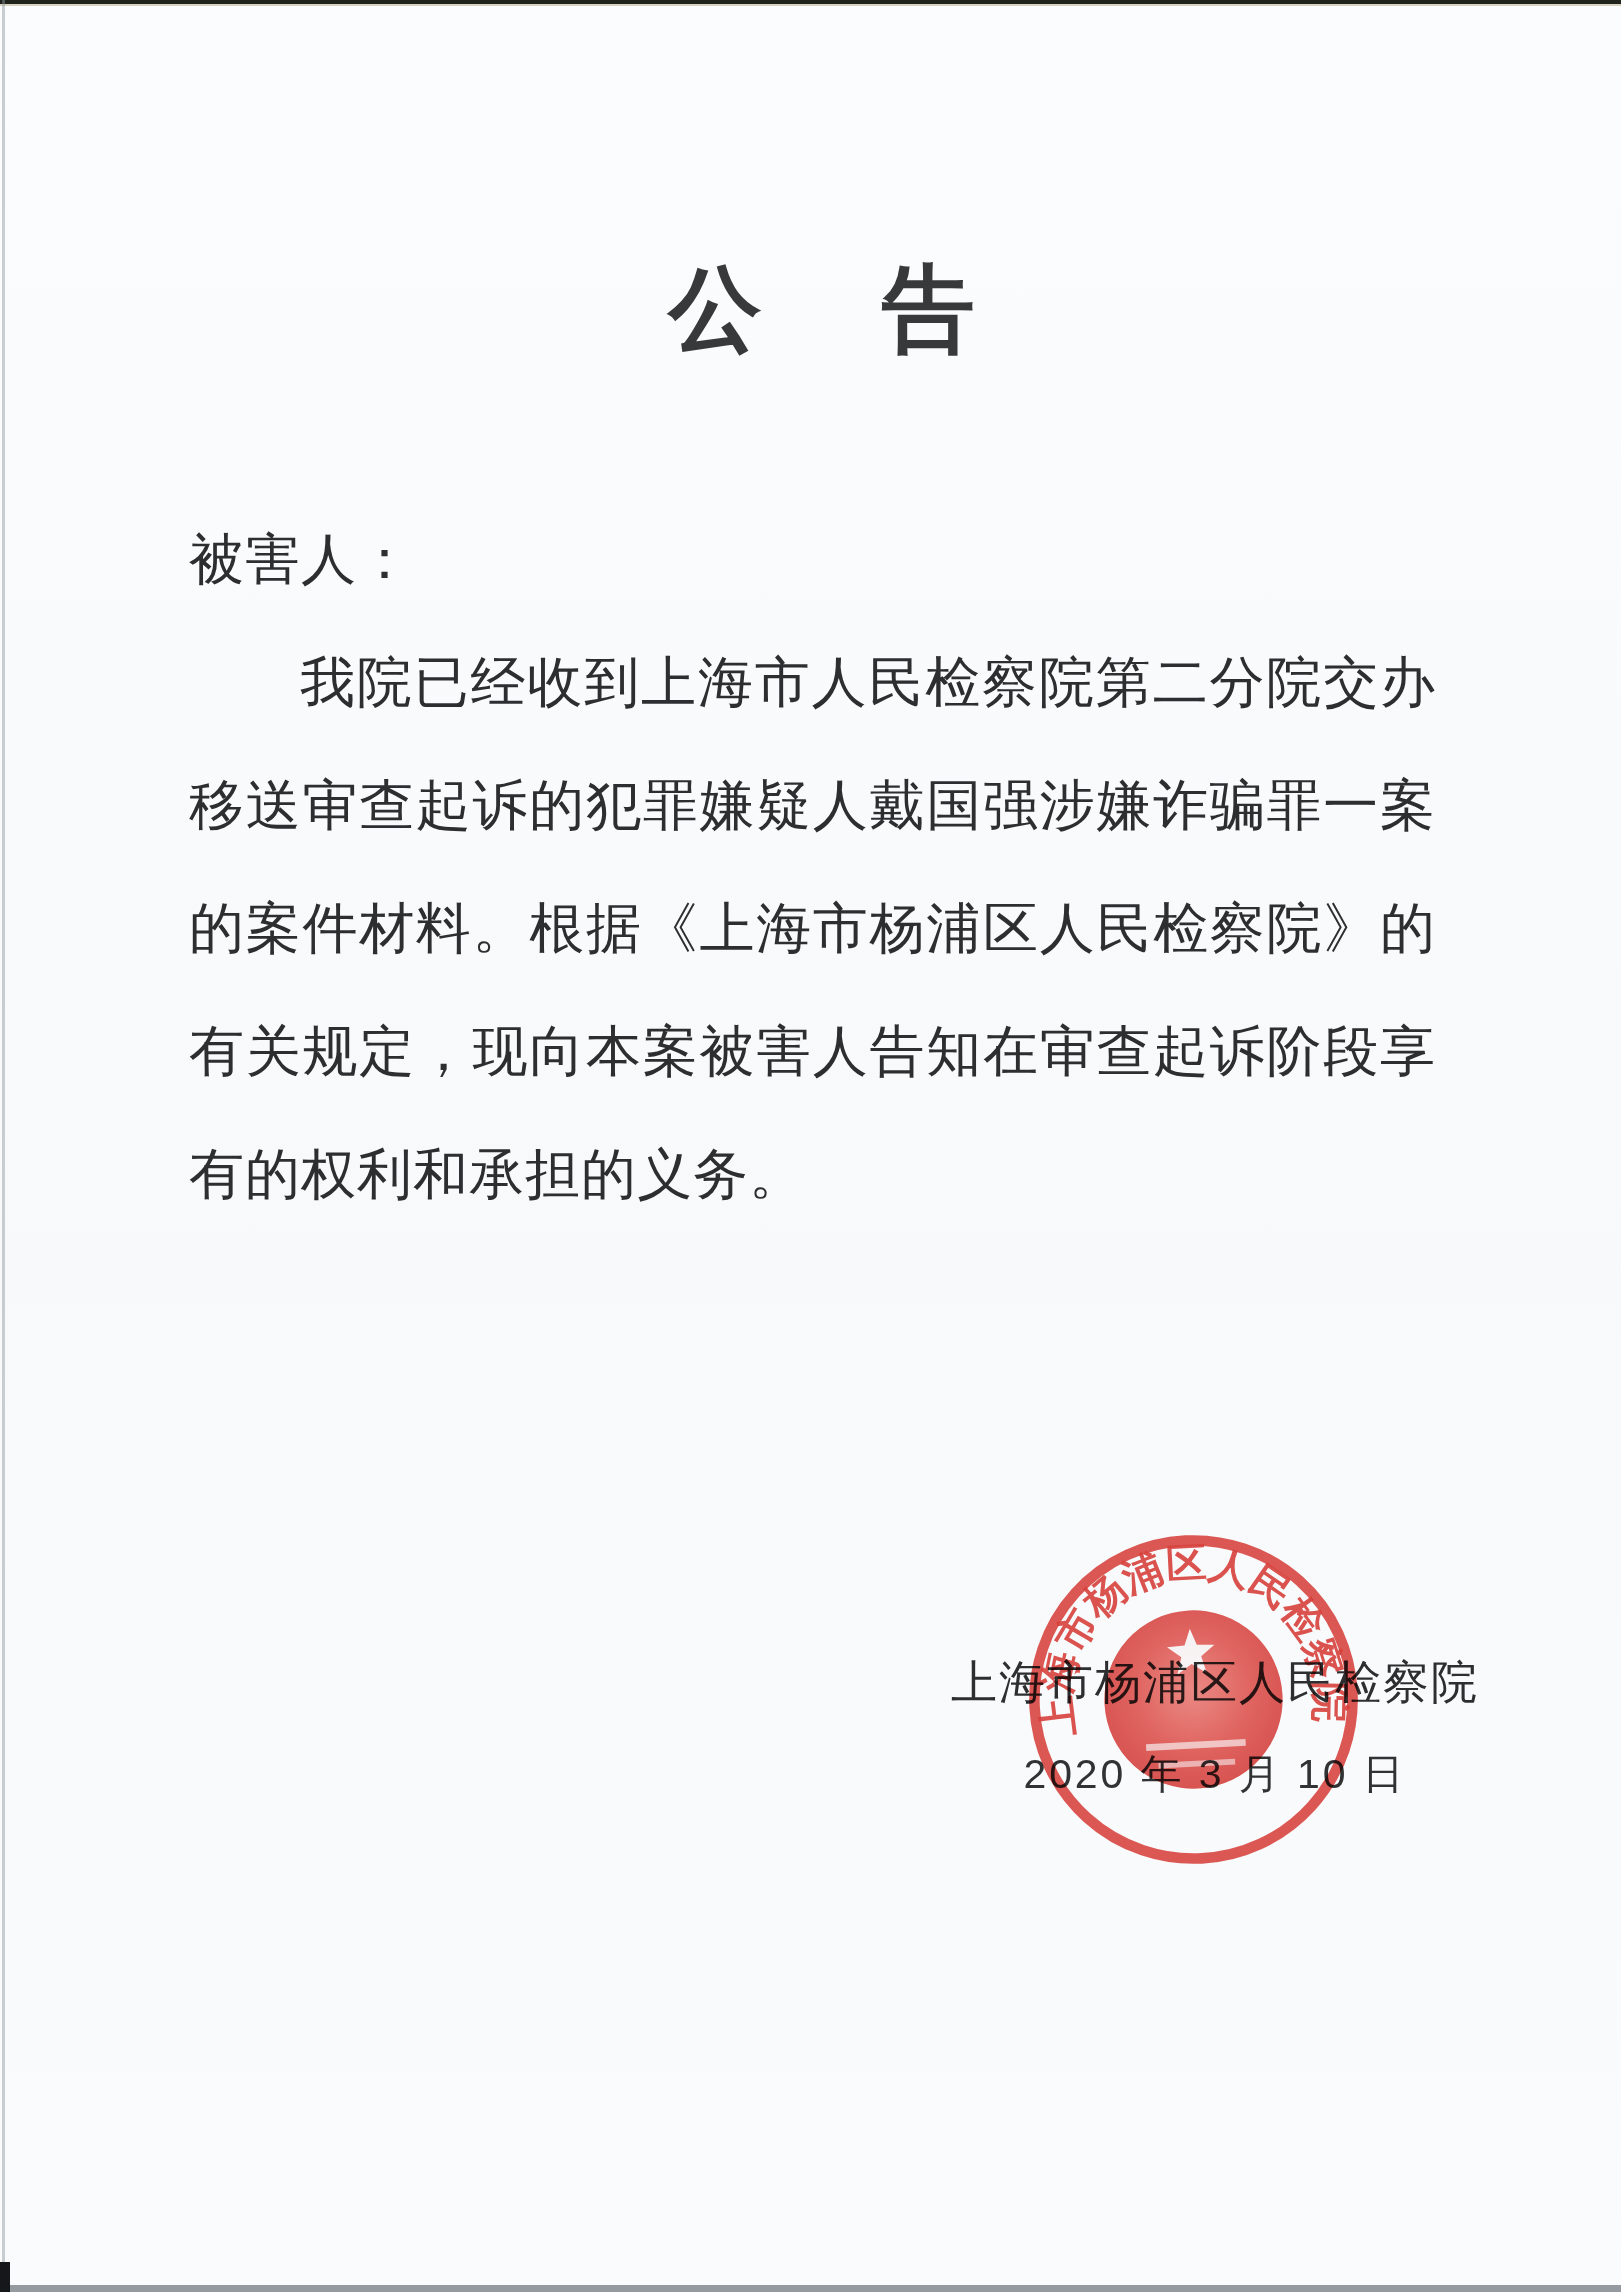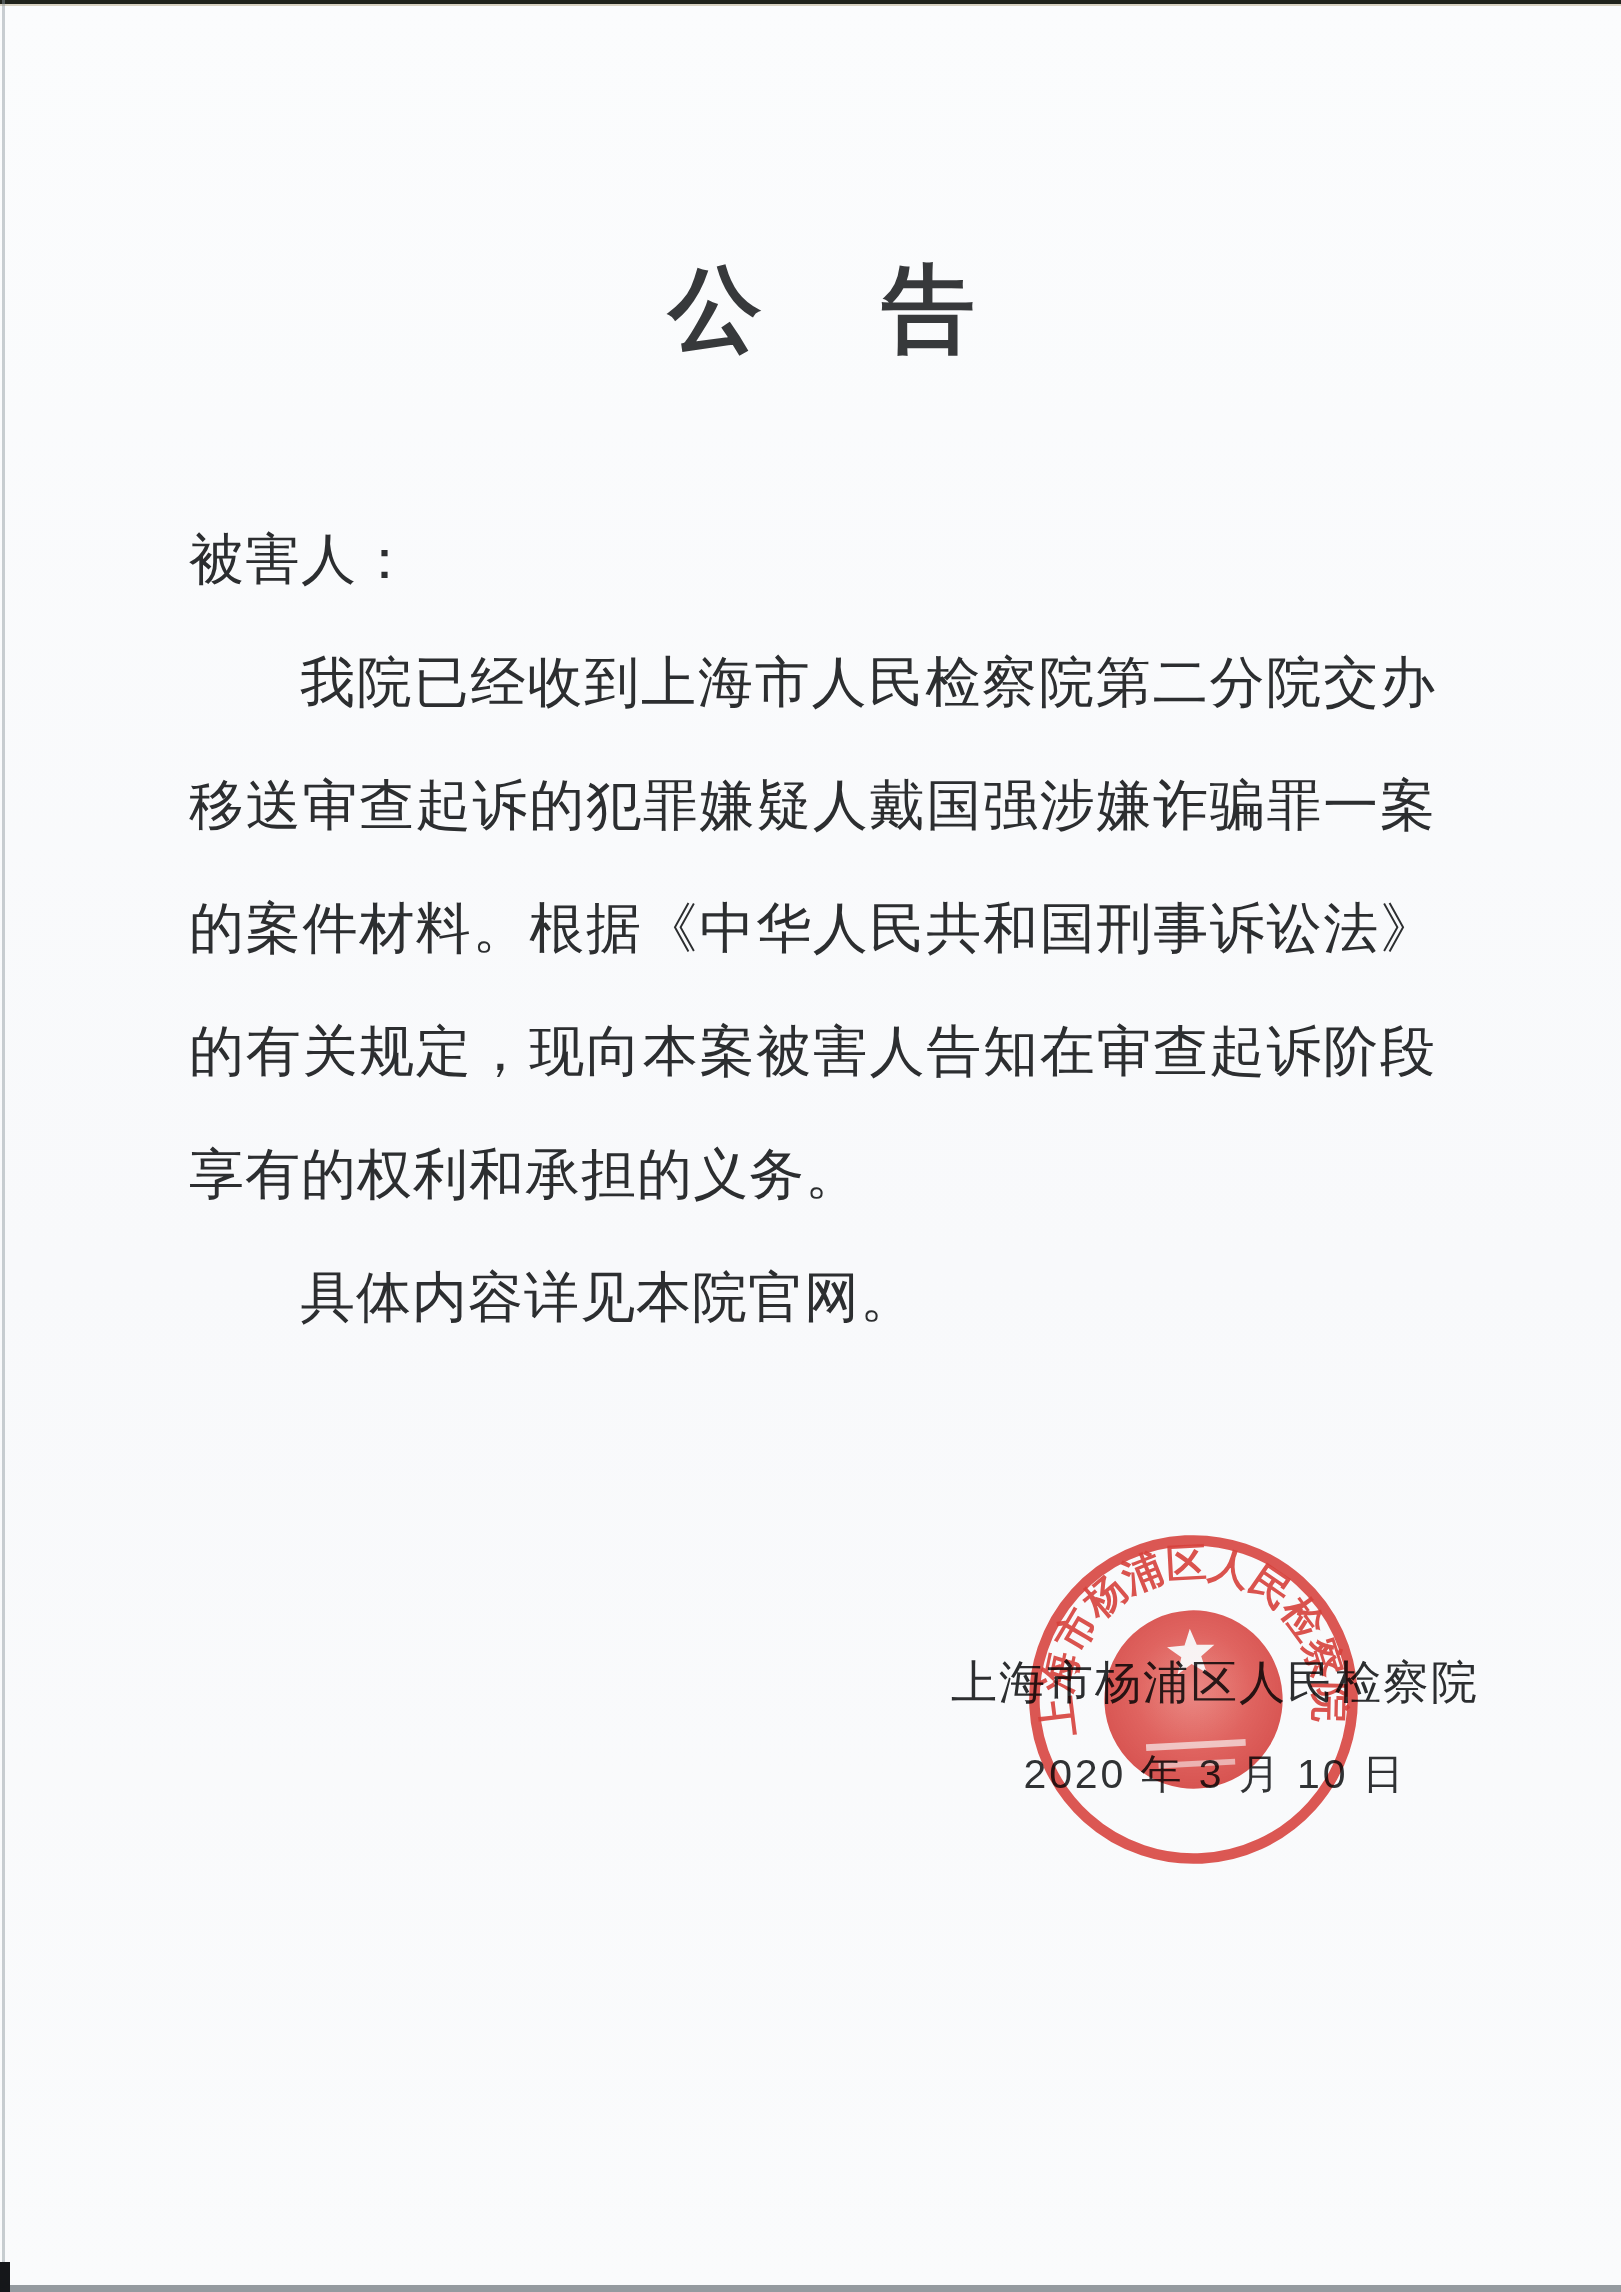--- a/index.html
+++ b/index.html
@@ -110,22 +110,21 @@
   <div class="scan-top-strip"></div>
   <div class="scan-top-strip2"></div>
   <div class="scan-left-line"></div>
   <div class="scan-bottom-strip"></div>
   <div class="scan-corner-mark"></div>
 
   <h1 class="doc-title">公　告</h1>
 
   <div class="doc-body">
     <p class="salutation">被害人：</p>
-    <p class="para">我院已经收到上海市人民检察院第二分院交办移送审查起诉的犯罪嫌疑人戴国强涉嫌诈骗罪一案的案件材料。根据《中华人民共和国刑事诉讼法》的有关规定，现向本案被害人告知在审查起诉阶段享有的权利和承担的义务。</p>
-    <p class="para">具体内容详见本院官网。</p>
+    <p class="para">我院已经收到上海市人民检察院第二分院交办移送审查起诉的犯罪嫌疑人戴国强涉嫌诈骗罪一案的案件材料。根据《上海市杨浦区人民检察院》的有关规定，现向本案被害人告知在审查起诉阶段享有的权利和承担的义务。</p>
   </div>
 
   <div class="sign-block">
     <div class="signature-line">上海市杨浦区人民检察院</div>
     <div class="date-line">2020 年 3 月 10 日</div>
   </div>
 
   <svg class="seal" viewBox="0 0 360 360">
     <defs>
       <radialGradient id="emblemGrad" cx="50%" cy="45%" r="60%">

